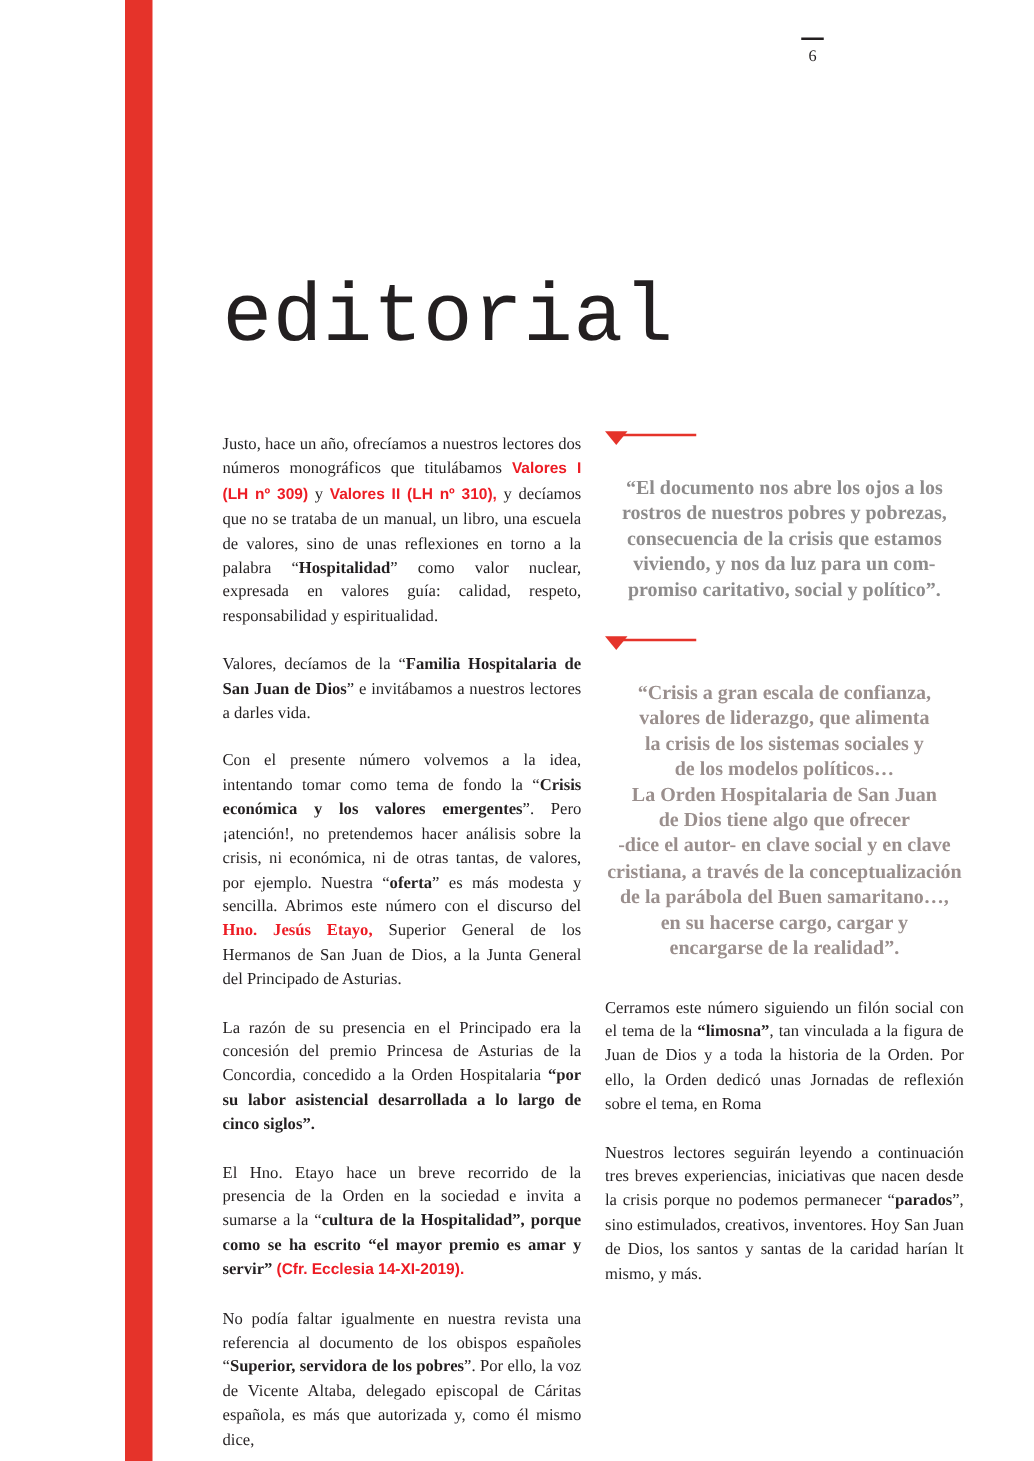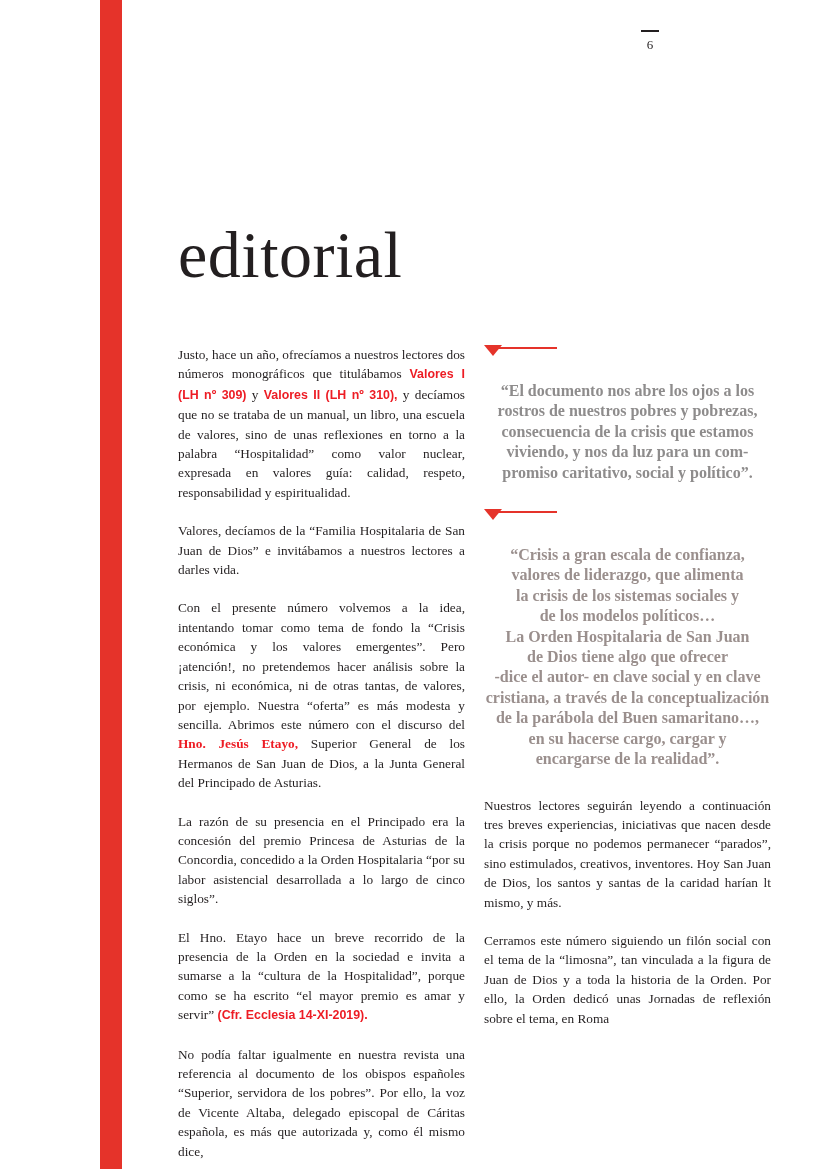--- a/index.html
+++ b/index.html
@@ -50,21 +50,21 @@
   }
   
   .masthead {
     position: absolute;
     left: 178px;
     top: 222px;
     font-size: 66px;
     line-height: 66px;
     letter-spacing: 0.5px;
     color: #231f20;
-    font-family: Liberation Serif, serif;
+    font-family: Liberation Mono, monospace;
     font-weight: normal;
     margin: 0;
   }
   
   .col {
     position: absolute;
     top: 345px;
     width: 287px;
   }
   .col-left  { left: 178px; }
@@ -85,21 +85,21 @@
     color: #ed1c24;
     font-weight: bold;
   }
   .hl-red-sans {
     color: #ed1c24;
     font-weight: bold;
     font-family: "Liberation Sans", "DejaVu Sans", sans-serif;
     font-size: 12.4px;
   }
   .hl-bold {
-    font-weight: normal;
+    font-weight: bold;
     color: #231f20;
   }
 
   
   .marker {
     position: relative;
     height: 14px;
     margin: 0 0 22px 0;
   }
   .marker .tri {
@@ -167,18 +167,18 @@
     <p class="pullquote">“El documento nos abre los ojos a los<br>rostros de nuestros pobres y pobrezas,<br>consecuencia de la crisis que estamos<br>viviendo, y nos da luz para un com-<br>promiso caritativo, social y político”.</p>
 
 
     <div class="marker">
       <span class="tri"></span>
       <span class="rule"></span>
     </div>
 
     <p class="pullquote tinted">“Crisis a gran escala de confianza,<br>valores de liderazgo, que alimenta<br>la crisis de los sistemas sociales y<br>de los modelos políticos…<br>La Orden Hospitalaria de San Juan<br>de Dios tiene algo que ofrecer<br>-dice el autor- en clave social y en clave<br>cristiana, a través de la conceptualización<br>de la parábola del Buen samaritano…,<br>en su hacerse cargo, cargar y<br>encargarse de la realidad”.</p>
 
+    <p class="body">Cerramos este número siguiendo un filón social con el tema de la <span class="hl-bold">“limosna”</span>, tan vinculada a la figura de Juan de Dios y a toda la historia de la Orden. Por ello, la Orden dedicó unas Jornadas de reflexión sobre el tema, en Roma</p>
     <p class="body">Nuestros lectores seguirán leyendo a continuación tres breves experiencias, iniciativas que nacen desde la crisis porque no podemos permanecer “<span class="hl-bold">parados</span>”, sino estimulados, creativos, inventores. Hoy San Juan de Dios, los santos y santas de la caridad harían lt mismo, y más.</p>
-    <p class="body">Cerramos este número siguiendo un filón social con el tema de la <span class="hl-bold">“limosna”</span>, tan vinculada a la figura de Juan de Dios y a toda la historia de la Orden. Por ello, la Orden dedicó unas Jornadas de reflexión sobre el tema, en Roma</p>
 
   </div>
 
 </div>
 
 </body></html>

